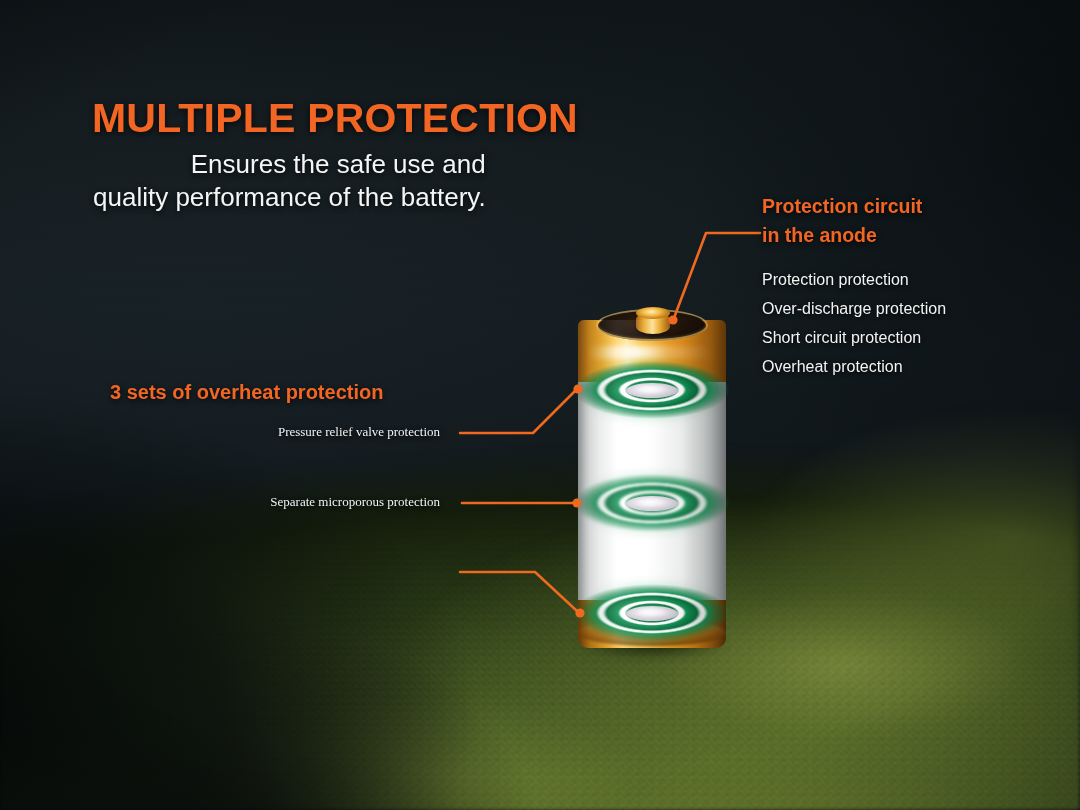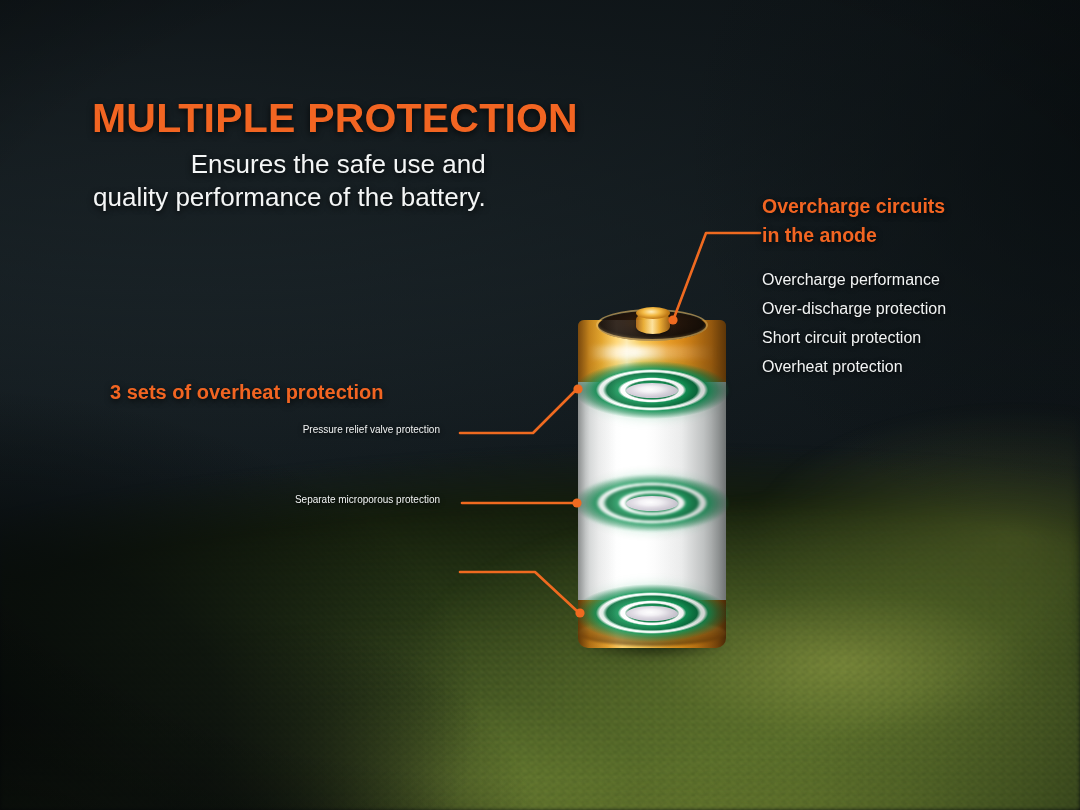--- a/index.html
+++ b/index.html
@@ -138,25 +138,26 @@
     left: 110px; top: 381px;
     font-size: 20px;
     font-weight: bold;
     color: #f26522;
     text-shadow: 0 2px 6px rgba(0,0,0,.8);
     white-space: nowrap;
   }
   .left-label {
     position: absolute;
     right: 640px;
-    font-size: 10px;
+    font-size: 13px;
     color: #f2f4f4;
     text-shadow: 0 1px 5px rgba(0,0,0,.95);
     white-space: nowrap;
     text-align: right;
+    font-family: Liberation Serif, serif;
   }
   .left-label.l1 { top: 424px; }
   .left-label.l2 { top: 494px; }
   .left-label.l3 { top: 563px; }
 
   
   #leaders {
     position: absolute;
     left: 0; top: 0;
     width: 1080px; height: 810px;
@@ -383,25 +384,25 @@
   </svg>
 
   <div class="headline">MULTIPLE PROTECTION</div>
   <div class="subhead">
     <div>Ensures the safe use and</div>
     <div>quality performance of the battery.</div>
   </div>
 
   <div class="right-group">
     <div class="right-title">
-      <div>Overcharge circuits</div>
+      <div>Protection circuit</div>
       <div>in the anode</div>
     </div>
     <div class="right-list">
-      <div class="ritem">Overcharge performance</div>
+      <div class="ritem">Protection protection</div>
       <div class="ritem">Over-discharge protection</div>
       <div class="ritem">Short circuit protection</div>
       <div class="ritem">Overheat protection</div>
     </div>
   </div>
 
   <div class="left-title">3 sets of overheat protection</div>
   <div class="left-label l1">Pressure relief valve protection</div>
   <div class="left-label l2">Separate microporous protection</div>
 

